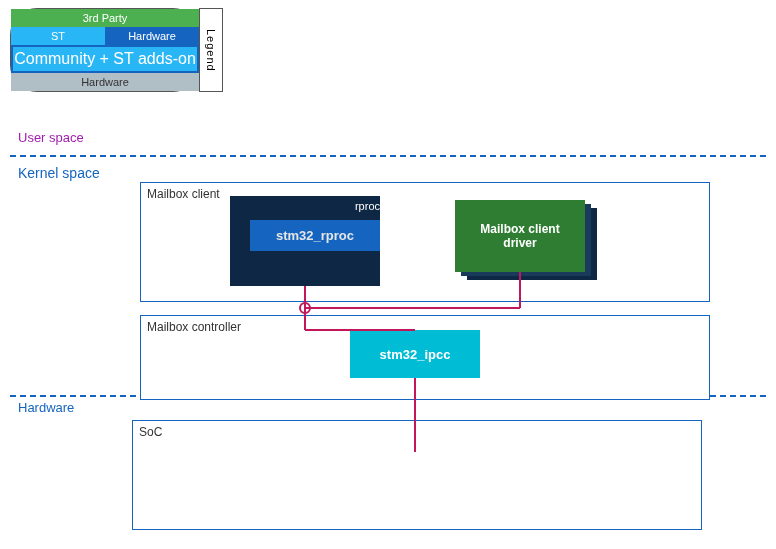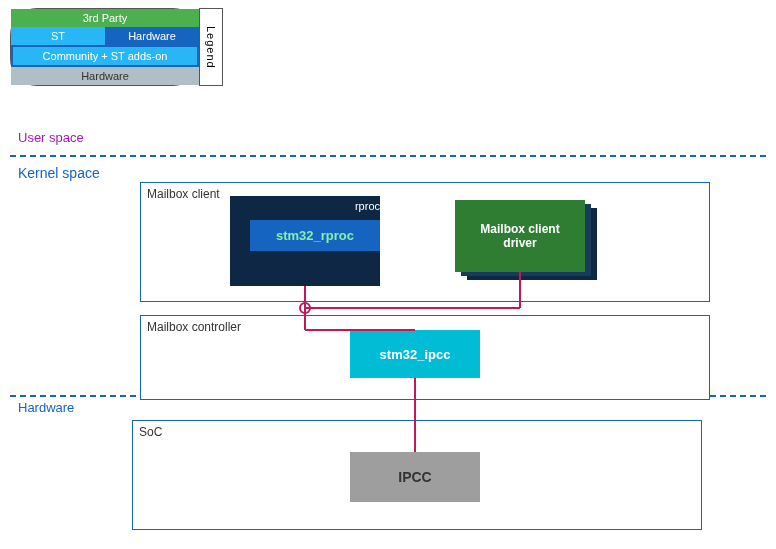--- a/index.html
+++ b/index.html
@@ -111,21 +111,21 @@
       justify-content: flex-start;
       padding-top: 4px;
     }
     .rproc-label {
       color: #fff;
       font-size: 11px;
       margin-bottom: 4px;
     }
     .stm32-rproc {
       background: #1565c0;
-      color: #86efac;
+      color: #e5e5e5;
       font-size: 13px;
       font-weight: bold;
       padding: 8px 14px;
       margin-top: 4px;
       width: 130px;
       text-align: center;
     }
 
     
     .mailbox-driver-stack {
@@ -211,21 +211,21 @@
 <body>
 
 <div class="main-container">
 
   <div class="legend-box" style="position:absolute;top:8px;left:10px;width:190px;border-radius:27px;">
     <div style="background:#4caf50;color:#fff;text-align:center;padding:3px 0;font-size:11px;">3rd Party</div>
     <div style="display:flex;">
       <div style="background:#29b6f6;color:#fff;text-align:center;padding:3px 0;width:50%;font-size:11px;">ST</div>
       <div style="background:#1565c0;color:#fff;text-align:center;padding:3px 0;width:50%;font-size:11px;">Hardware</div>
     </div>
-    <div style="background:#29b6f6;color:#fff;text-align:center;padding:3px 0;font-size:11px;border:2px solid #1565c0;">Community + ST adds-on</div>
+    <div style="background:#29b6f6;color:#fff;text-align:center;padding:3px 0;font-size:16px;border:2px solid #1565c0;">Community + ST adds-on</div>
     <div style="background:#b0bec5;color:#333;text-align:center;padding:3px 0;font-size:11px;">Hardware</div>
     <div style="position:absolute;right:-24px;top:-1px;width:24px;height:calc(100% + 2px);background:#fff;border:1.5px solid #555;display:flex;align-items:center;justify-content:center;writing-mode:vertical-rl;font-size:11px;letter-spacing:1px;">Legend</div>
   </div>
 
   <div class="user-space-label">User space</div>
 
   <div class="dashed-line" style="top: 155px;"></div>
 
   <div class="kernel-space-label">Kernel space</div>
 
@@ -253,21 +253,20 @@
   <div class="section-box mailbox-controller-box">
     <div class="section-label">Mailbox controller</div>
   </div>
 
   <div class="stm32-ipcc">stm32_ipcc</div>
 
   <div class="section-box soc-box">
     <div class="section-label">SoC</div>
   </div>
 
-  <div class="ipcc-box">IPCC</div>
 
   <svg class="connector-svg">
 
     <line x1="305" y1="286" x2="305" y2="308" stroke="#c2185b" stroke-width="2"></line>
 
     <circle cx="305" cy="308" r="5" fill="none" stroke="#c2185b" stroke-width="2"></circle>
 
     <line x1="305" y1="308" x2="520" y2="308" stroke="#c2185b" stroke-width="2"></line>
 
     <line x1="520" y1="272" x2="520" y2="308" stroke="#c2185b" stroke-width="2"></line>

